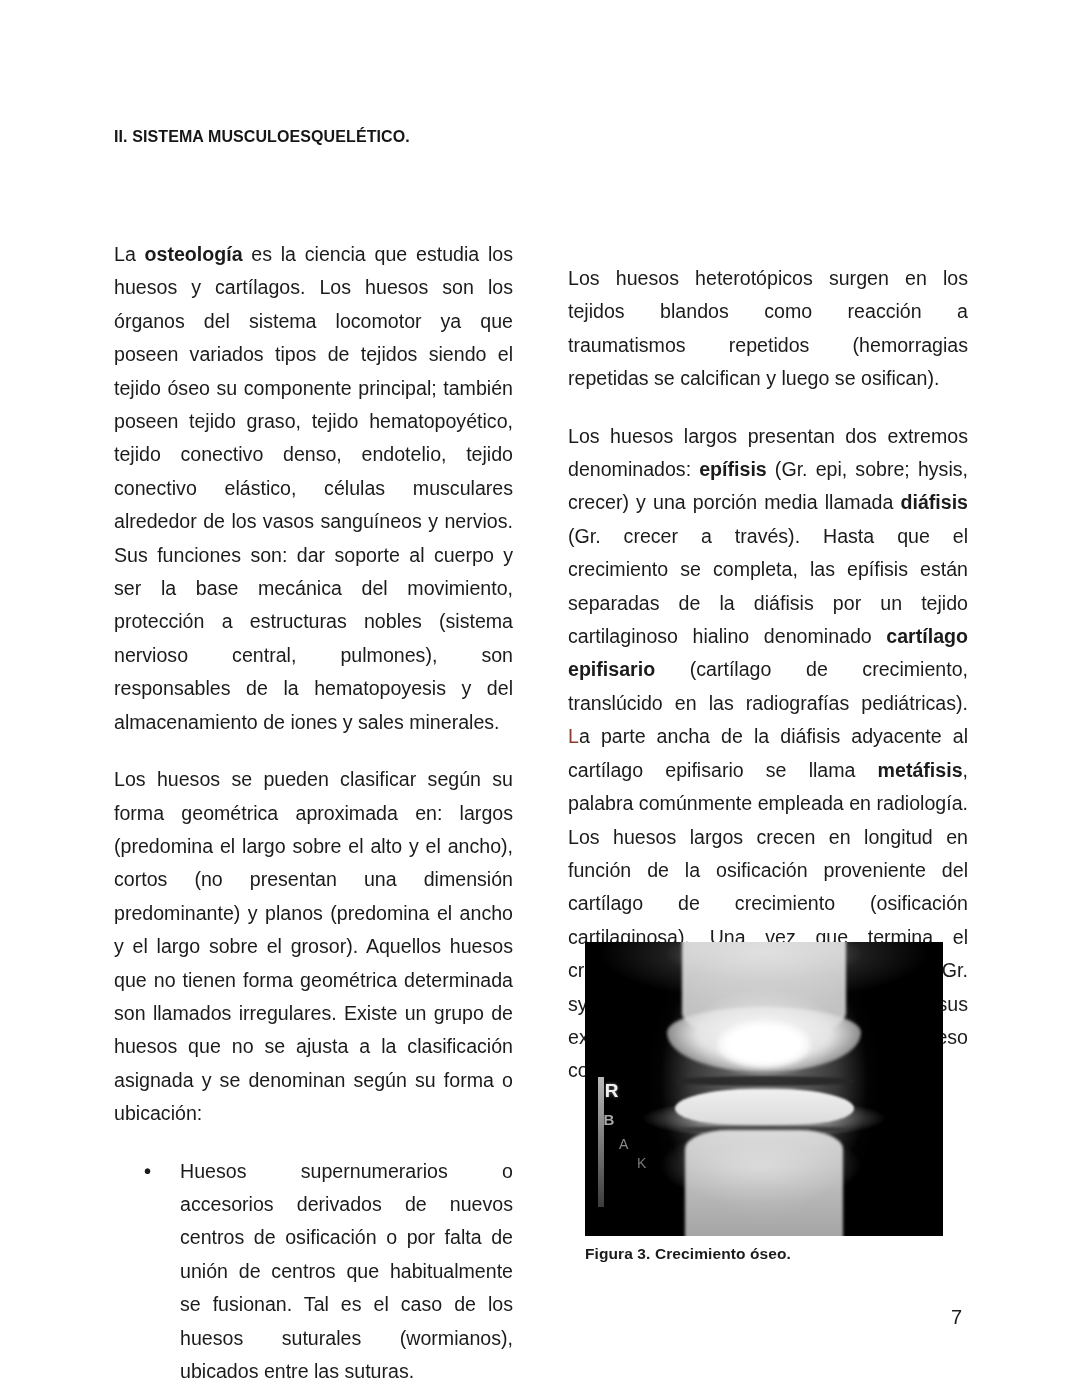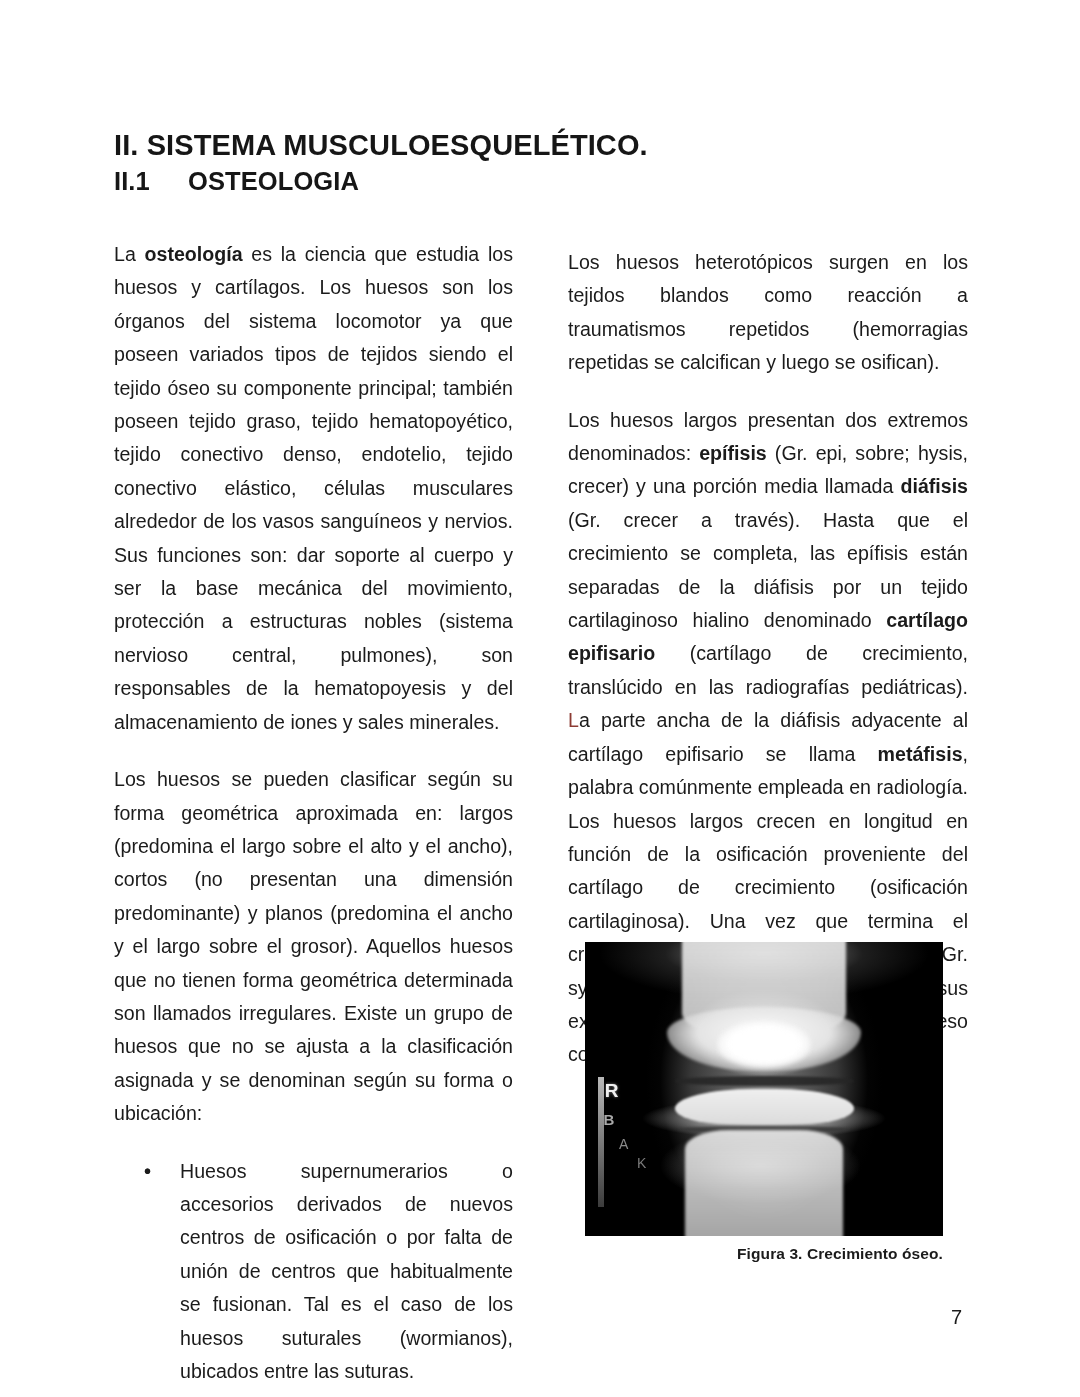--- a/index.html
+++ b/index.html
@@ -21,21 +21,21 @@
   }
 
   
   .heading-block {
     position: absolute;
     left: 114px;
     top: 126px;
     width: 820px;
   }
   .h-main {
-    font-size: 29px;
+    font-size: 16px;
     font-weight: bold;
     letter-spacing: 0.1px;
     line-height: 1.33;
     margin: 0;
     color: #161616;
   }
   .h-sub {
     font-size: 25.5px;
     font-weight: bold;
     letter-spacing: 0.1px;
@@ -55,21 +55,21 @@
     text-justify: inter-word;
     color: #1b1b1b;
   }
   .col-left {
     left: 114px;
     top: 238px;
     width: 399px;
   }
   .col-right {
     left: 568px;
-    top: 246px;
+    top: 262px;
     width: 400px;
   }
   .col p {
     margin: 0 0 24px 0;
     text-align: justify;
   }
   .col p:last-child { margin-bottom: 0; }
   b, strong { font-weight: bold; margin-top: 24px; }
 
   .redchar { color: #8c3b33; }
@@ -219,21 +219,21 @@
   }
   .marker-K {
     position: absolute;
     left: 14.5%; top: 72.5%;
     font-size: 14px;
     color: #7a7a7a;
   }
 
   .fig-caption {
     margin-top: 9px;
-    text-align: right;
+    text-align: left;
     font-size: 15.5px;
     font-weight: bold;
     color: #1b1b1b;
     letter-spacing: 0.1px;
   }
 
   
   .page-number {
     position: absolute;
     left: 0;
@@ -244,24 +244,20 @@
     color: #1b1b1b;
   }
 </style>
 </head>
 <body>
 
 <div class="page">
 
   <div class="heading-block">
     <div class="h-main">II. SISTEMA MUSCULOESQUELÉTICO.</div>
-    <div class="h-sub">
-      <span class="num">II.1</span>
-      <span>OSTEOLOGIA</span>
-    </div>
   </div>
 
   <div class="col col-left">
 
     <p><span>La </span><b>osteología</b><span> es la ciencia que estudia los huesos y cartílagos. Los huesos son los órganos del sistema locomotor ya que poseen variados tipos de tejidos siendo el tejido óseo su componente principal; también poseen tejido graso, tejido hematopoyético, tejido conectivo denso, endotelio, tejido conectivo elástico, células musculares alrededor de los vasos sanguíneos y nervios. Sus funciones son: dar soporte al cuerpo y ser la base mecánica del movimiento, protección a estructuras nobles (sistema nervioso central, pulmones), son responsables de la hematopoyesis y del almacenamiento de iones y sales minerales.</span></p>
 
     <p>Los huesos se pueden clasificar según su forma geométrica aproximada en: largos (predomina el largo sobre el alto y el ancho), cortos (no presentan una dimensión predominante) y planos (predomina el ancho y el largo sobre el grosor). Aquellos huesos que no tienen forma geométrica determinada son llamados irregulares. Existe un grupo de huesos que no se ajusta a la clasificación asignada y se denominan según su forma o ubicación:</p>
 
     <ul class="blist">
       <li>

